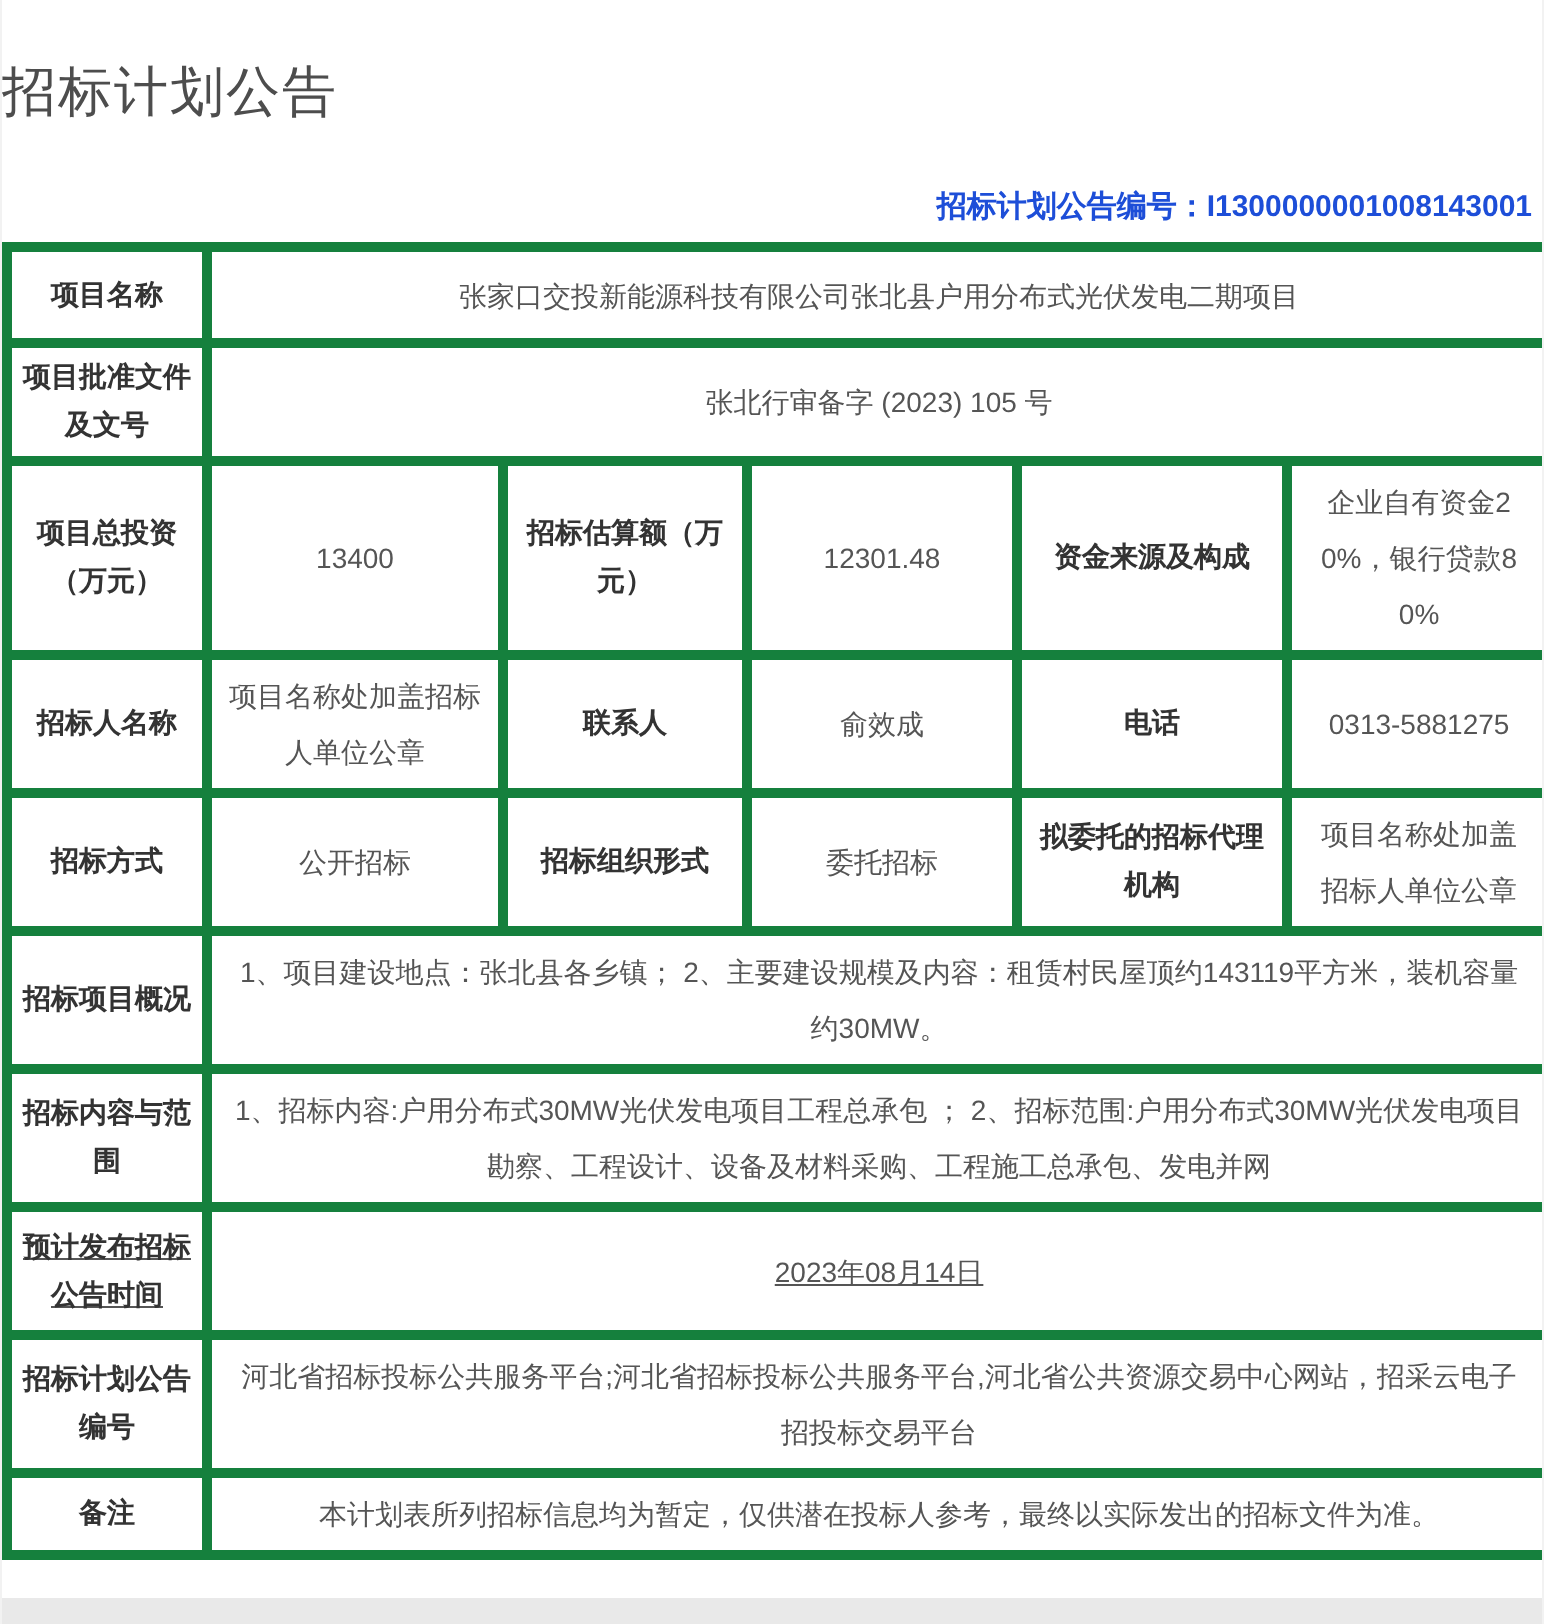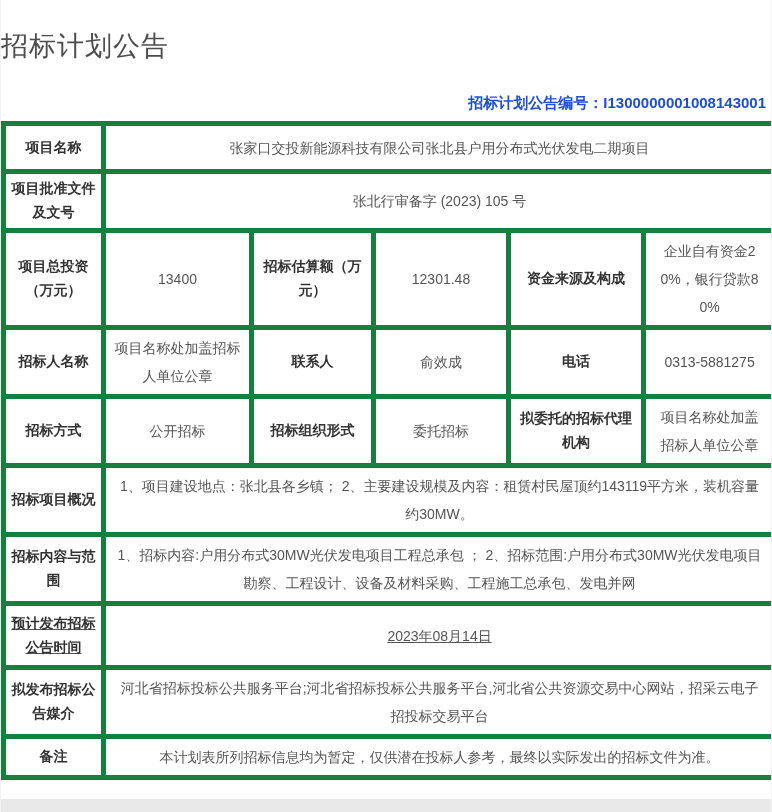--- a/index.html
+++ b/index.html
@@ -143,21 +143,21 @@
       </tr>
       <tr class="r7">
         <td class="lbl">招标内容与范围</td>
         <td class="val" colspan="5">1、招标内容:户用分布式30MW光伏发电项目工程总承包 ； 2、招标范围:户用分布式30MW光伏发电项目勘察、工程设计、设备及材料采购、工程施工总承包、发电并网</td>
       </tr>
       <tr class="r8">
         <td class="lbl">预计发布招标公告时间</td>
         <td class="val" colspan="5">2023年08月14日</td>
       </tr>
       <tr class="r9">
-        <td class="lbl">拟发布招标公告媒介</td>
+        <td class="lbl">招标计划公告编号</td>
         <td class="val" colspan="5">河北省招标投标公共服务平台;河北省招标投标公共服务平台,河北省公共资源交易中心网站，招采云电子招投标交易平台</td>
       </tr>
       <tr class="r10">
         <td class="lbl">备注</td>
         <td class="val" colspan="5">本计划表所列招标信息均为暂定，仅供潜在投标人参考，最终以实际发出的招标文件为准。</td>
       </tr>
     </tbody>
   </table>
 
   <div class="stamp-note">注：张家口交投新能源科技有限公司</div>

